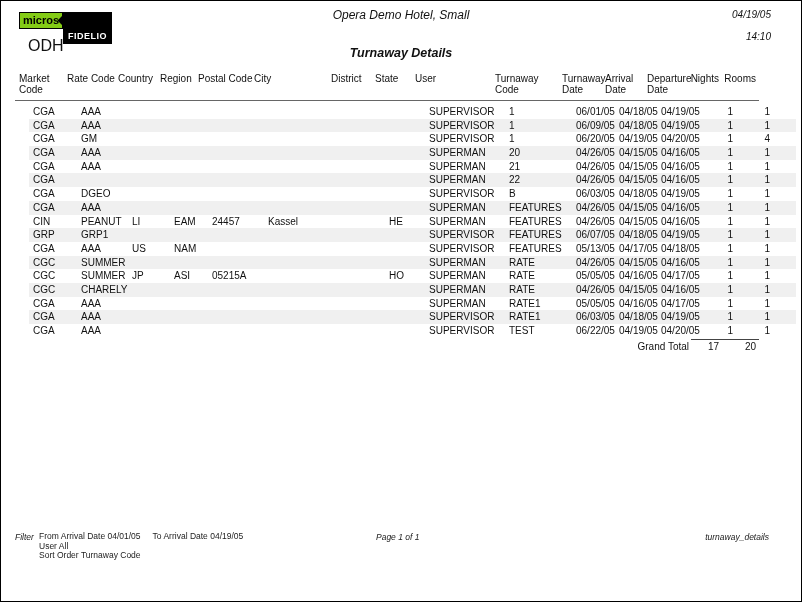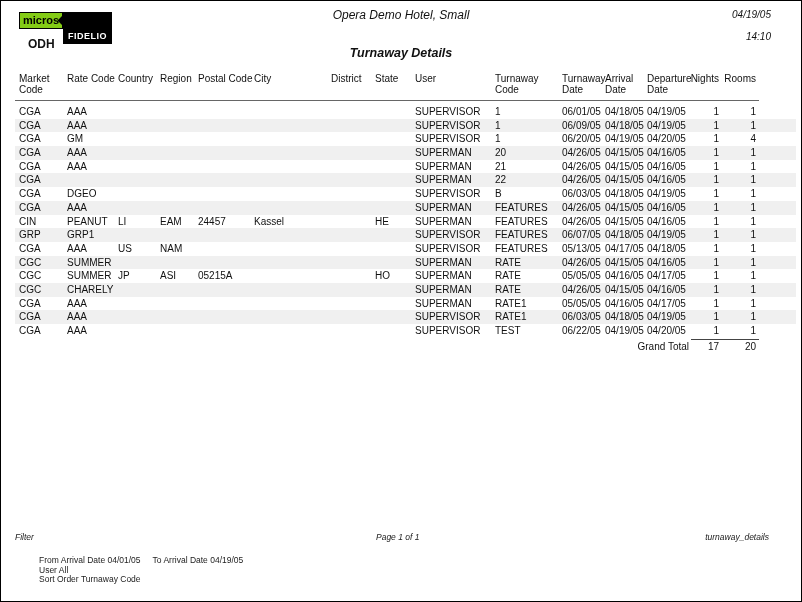--- a/index.html
+++ b/index.html
@@ -4,33 +4,33 @@
 <style>
   html,body{margin:0;padding:0;background:#fff;}
   body{width:802px;height:602px;position:relative;font-family:"Liberation Sans",sans-serif;color:#111;}
   .page{position:absolute;inset:0;border:1px solid #000;background:#fff;box-sizing:border-box;}
 
   
   .logo{position:absolute;left:18px;top:11px;display:flex;align-items:stretch;height:17px;}
   .logo .micros{background:#84cc16;border:1px solid #000;color:#000;font-weight:bold;font-size:11px;line-height:15px;padding:0 3px;}
   .logo .diamond{width:7px;height:7px;background:#000;transform:rotate(45deg);margin:5px -3px 0 -4px;z-index:2;}
   .logo .fidelio{background:#000;color:#fff;font-weight:bold;font-size:9px;line-height:17px;padding:16px 5px;letter-spacing:.5px;}
-  .hotel-code{position:absolute;left:27px;top:36px;font-weight:bold;font-size:12px;}
+  .hotel-code{position:absolute;left:27px;top:36px;font-weight:normal;font-size:16px;}
   .hotel-name{position:absolute;left:0;right:0;top:7px;text-align:center;font-style:italic;font-size:12px;}
   .report-title{position:absolute;left:0;right:0;top:45px;text-align:center;font-style:italic;font-weight:bold;font-size:12.5px;}
   .hdr-date{position:absolute;right:30px;top:8px;font-style:italic;font-size:10px;text-align:right;}
   .hdr-time{position:absolute;right:30px;top:30px;font-style:italic;font-size:10px;text-align:right;}
 
   
   .thead{position:absolute;left:14px;top:72px;width:781px;height:26px;font-size:10px;}
   .hcell{position:absolute;top:0;line-height:11px;white-space:nowrap;}
   .hcell span{display:block;}
   .rule{position:absolute;left:14px;top:99px;width:744px;border-top:1px solid #666;}
   .rows{position:absolute;left:14px;top:104px;width:781px;}
-  .row{position:relative;height:13.7px;font-size:10px;line-height:13.7px;}
+  .row{position:relative;height:13.7px;font-size:10px;line-height:13.7px;margin-left:14px;}
   .row.stripe{background:#f0f0f0;}
   .cell{position:absolute;top:0;white-space:nowrap;}
 
   .c-market{left:4px;}
   .c-rate{left:52px;}
   .c-country{left:103px;}
   .c-region{left:145px;}
   .c-postal{left:183px;}
   .c-city{left:239px;}
   .c-district{left:316px;}
@@ -44,21 +44,21 @@
   .c-rooms{left:697px;width:44px;text-align:right;}
 
   .gtotal{position:absolute;left:14px;top:338px;width:781px;height:15px;font-size:10px;line-height:14px;}
   .gtotal .gline{position:absolute;left:676px;top:0;width:68px;border-top:1px solid #444;}
   .gtotal .glabel{position:absolute;left:574px;top:1px;width:100px;text-align:right;white-space:nowrap;}
   .gtotal .cell{top:1px;}
 
   
   .footer{position:absolute;left:0;right:0;top:529px;font-size:8.5px;color:#222;}
   .f-label{position:absolute;left:14px;top:2px;font-style:italic;}
-  .f-block{position:absolute;left:38px;top:2px;line-height:9.6px;margin-top:24px;}
+  .f-block{position:absolute;left:38px;top:2px;line-height:9.6px;}
   .f-gap{display:inline-block;width:12px;}
   .f-page{position:absolute;left:375px;top:2px;font-style:italic;}
   .f-file{position:absolute;right:32px;top:2px;font-style:italic;}
 </style>
 </head>
 <body>
 
 <div class="page">
 
   <div class="logo">

